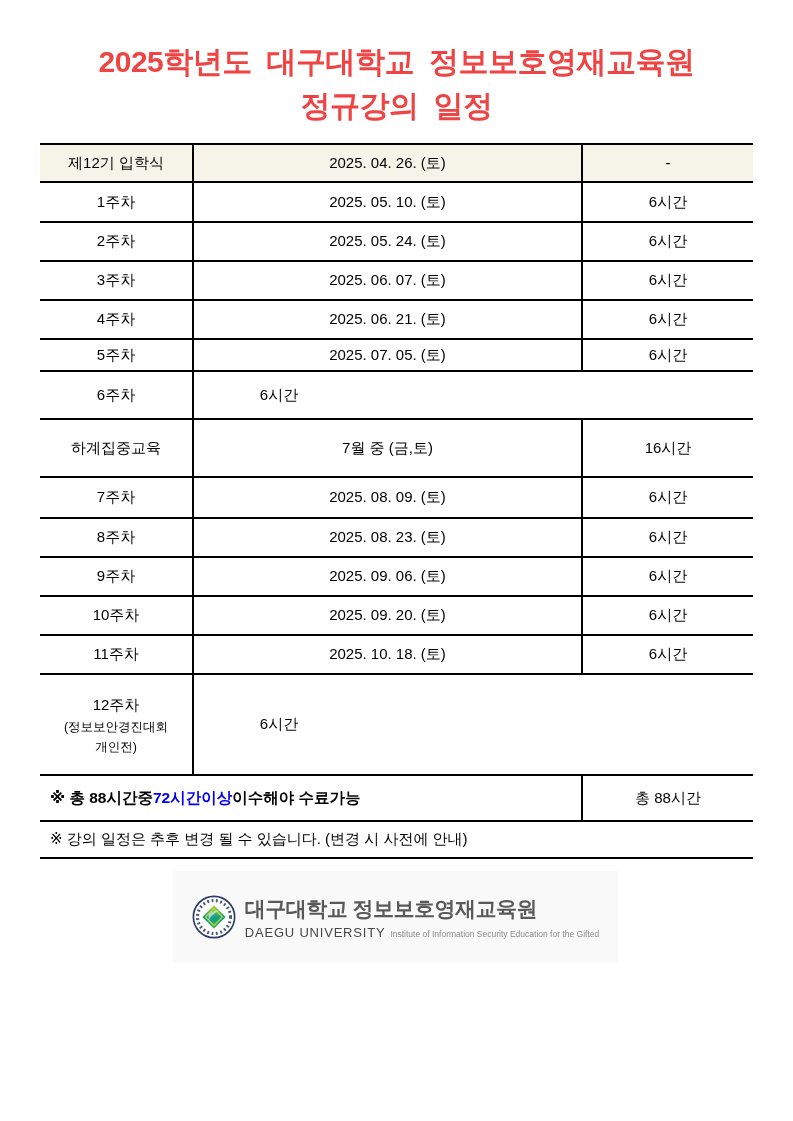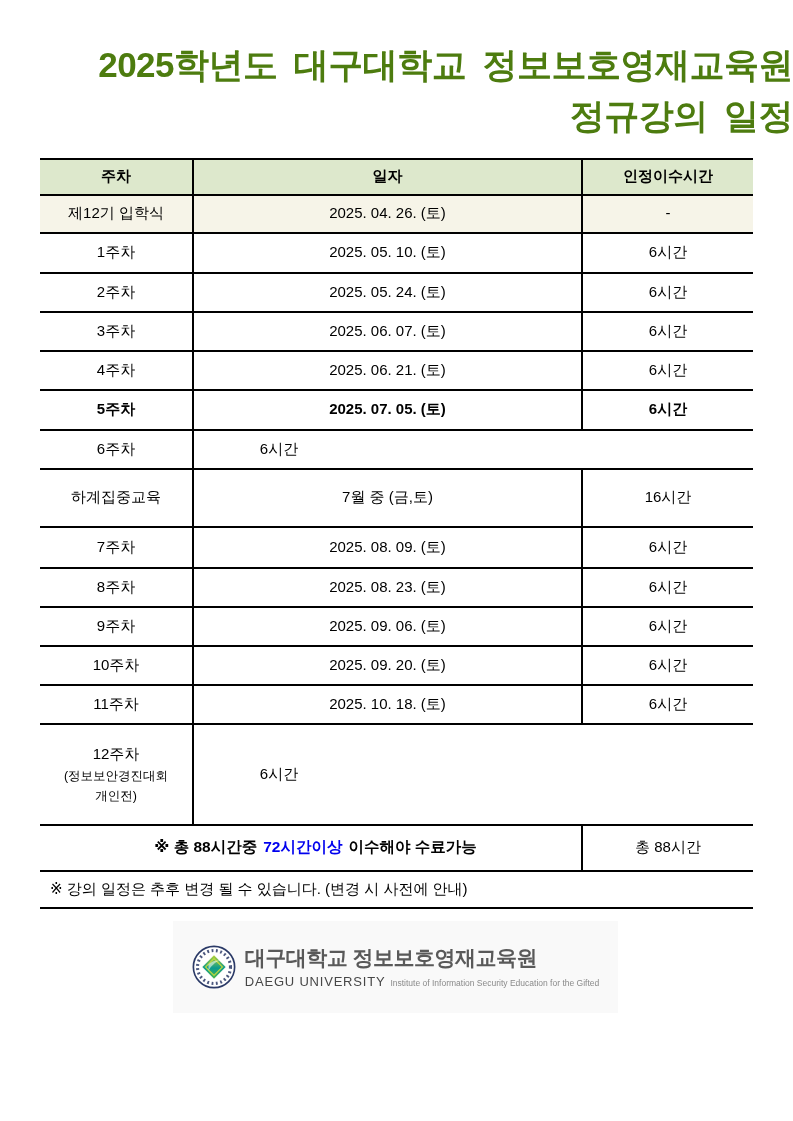--- a/index.html
+++ b/index.html
@@ -17,27 +17,27 @@
   html,body{width:793px;height:1121px;}
   body{
     background:#ffffff;
     font-family:"Liberation Sans","DejaVu Sans",sans-serif;
     color:#000;
     overflow:hidden;
     position:relative;
   }
   .title-block{
     margin-top:40px;
-    text-align:right;
-    font-size:35px;
+    text-align:center;
+    font-size:30px;
     font-weight:700;
     line-height:1.45;
     letter-spacing:-0.5px;
     word-spacing:7px;
-    color:#4d7c0f;
+    color:#ef4444;
   }
   .schedule-table{
     width:713px;
     margin:16px 0 0 40px;
     border-top:2px solid var(--border);
   }
   .trow{
     display:flex;
     align-items:stretch;
     border-bottom:2px solid var(--border);
@@ -53,25 +53,24 @@
   .cell + .cell{border-left:2px solid var(--border);}
   .col-week{width:152px;}
   .col-date{flex:1;}
   .col-hours{width:172px;}
   .header-row{background:var(--header_bg);font-weight:700;}
   .first-row{background:var(--first_row_bg);}
   .week-multiline{flex-direction:column;line-height:1.6;}
   .week-sub{font-size:12.5px;}
   .summary-left{
     flex:1;
-    justify-content:center;
+    justify-content:flex-start;
     padding-left:10px;
     font-weight:700;
     font-size:15.5px;
-    gap:6px;
     text-align:left;
   }
   .summary-highlight{color:var(--highlight_blue);font-weight:700;}
   .note-cell{
     width:100%;
     justify-content:flex-start;
     padding-left:10px;
     font-size:15px;
     text-align:left;
   }
@@ -101,25 +100,20 @@
 </head>
 <body>
 
 <div class="title-block">
   <div>2025학년도 대구대학교 정보보호영재교육원</div>
   <div>정규강의 일정</div>
 </div>
 
 <div class="schedule-table">
 
-  <div class="trow header-row" style="height:36px;">
-    <div class="cell col-week">주차</div>
-    <div class="cell col-date">일자</div>
-    <div class="cell col-hours">인정이수시간</div>
-  </div>
 
   <div class="trow first-row" style="height:38px;">
     <div class="cell col-week">제12기 입학식</div>
     <div class="cell col-date">2025. 04. 26. (토)</div>
     <div class="cell col-hours">-</div>
   </div>
 
   <div class="trow" style="height:40px;">
     <div class="cell col-week">1주차</div>
     <div class="cell col-date">2025. 05. 10. (토)</div>
@@ -137,27 +131,27 @@
     <div class="cell col-date">2025. 06. 07. (토)</div>
     <div class="cell col-hours">6시간</div>
   </div>
 
   <div class="trow" style="height:39px;">
     <div class="cell col-week">4주차</div>
     <div class="cell col-date">2025. 06. 21. (토)</div>
     <div class="cell col-hours">6시간</div>
   </div>
 
-  <div class="trow" style="height:40px;font-weight:bold;">
+  <div class="trow" style="height:32px;">
     <div class="cell col-week">5주차</div>
     <div class="cell col-date">2025. 07. 05. (토)</div>
     <div class="cell col-hours">6시간</div>
   </div>
 
-  <div class="trow" style="height:39px;">
+  <div class="trow" style="height:48px;">
     <div class="cell col-week">6주차</div>
     <div class="cell col-hours">6시간</div>
   </div>
 
   <div class="trow" style="height:58px;">
     <div class="cell col-week">하계집중교육</div>
     <div class="cell col-date">7월 중 (금,토)</div>
     <div class="cell col-hours">16시간</div>
   </div>
 

